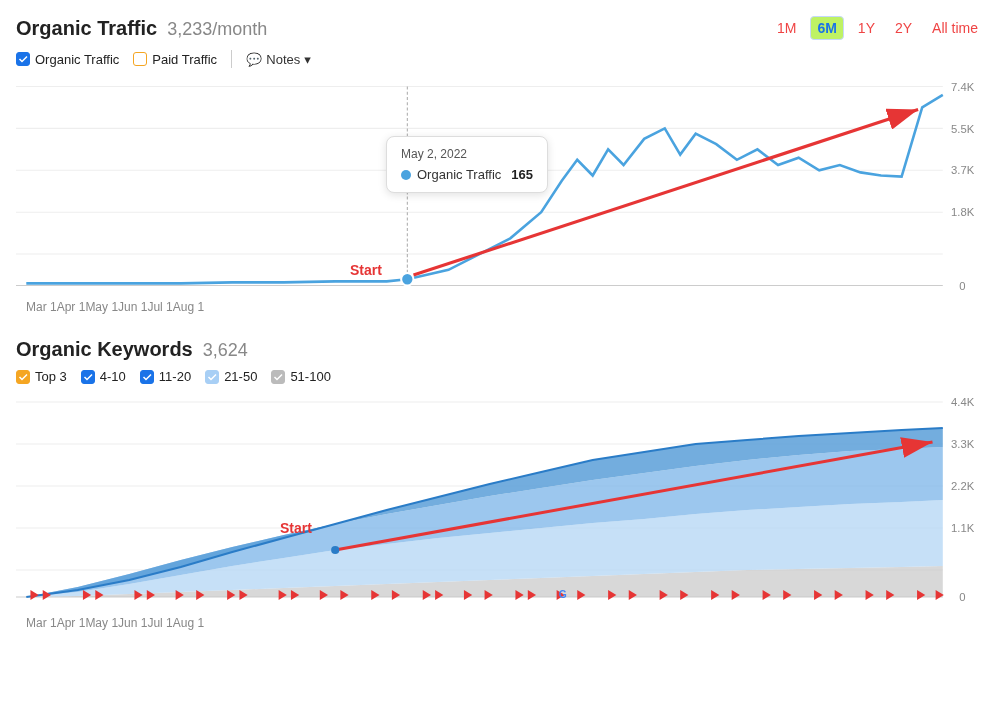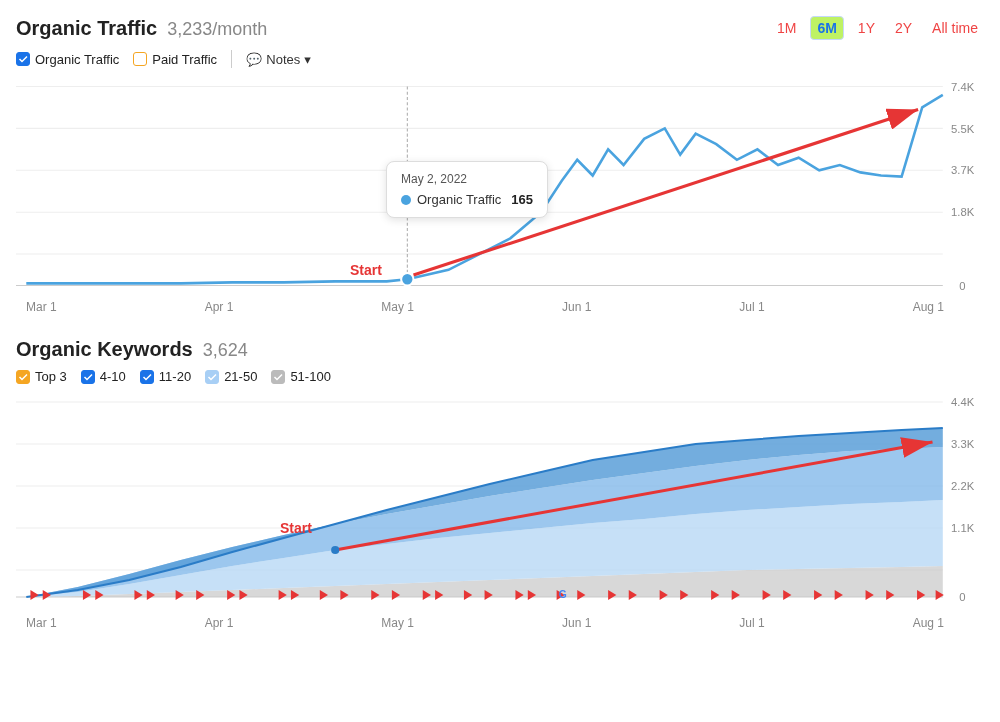--- a/index.html
+++ b/index.html
@@ -23,24 +23,24 @@
     .legend-check.unchecked { background: #fff; border-color: #f5a623; }
     .legend-check svg { width: 10px; height: 10px; }
     .legend-separator { width: 1px; height: 18px; background: #ccc; }
     .notes-btn { display: flex; align-items: center; gap: 4px; cursor: pointer; font-size: 13px; color: #333; background: none; border: none; }
 
     
     .chart-container { position: relative; width: 100%; height: 220px; margin-bottom: 4px; }
     .chart-svg { width: 100%; height: 100%; }
 
     
-    .x-axis { display: flex; justify-content: space-between; padding: 0 40px 0 10px; font-size: 12px; color: #888; margin-top: 1px; }
-
-    
-    .tooltip { position: absolute; background: #fff; border: 1px solid #ddd; border-radius: 8px; padding: 10px 14px; font-size: 13px; box-shadow: 0 2px 8px rgba(0,0,0,0.12); top: 60px; left: 370px; white-space: nowrap; margin-top: 25px; }
+    .x-axis { display: flex; padding: 0 40px 0 10px; font-size: 12px; color: #888; margin-top: 1px; }
+
+    
+    .tooltip { position: absolute; background: #fff; border: 1px solid #ddd; border-radius: 8px; padding: 10px 14px; font-size: 13px; box-shadow: 0 2px 8px rgba(0,0,0,0.12); top: 60px; left: 370px; white-space: nowrap; }
     .tooltip-date { color: #555; margin-bottom: 6px; font-size: 12px; }
     .tooltip-row { display: flex; align-items: center; gap: 6px; }
     .tooltip-dot { width: 10px; height: 10px; border-radius: 50%; background: #4aa3df; }
     .tooltip-label { color: #333; }
     .tooltip-value { font-weight: 700; margin-left: 4px; }
 
     
     .start-label { position: absolute; color: #e63535; font-weight: 700; font-size: 14px; }
 
     

